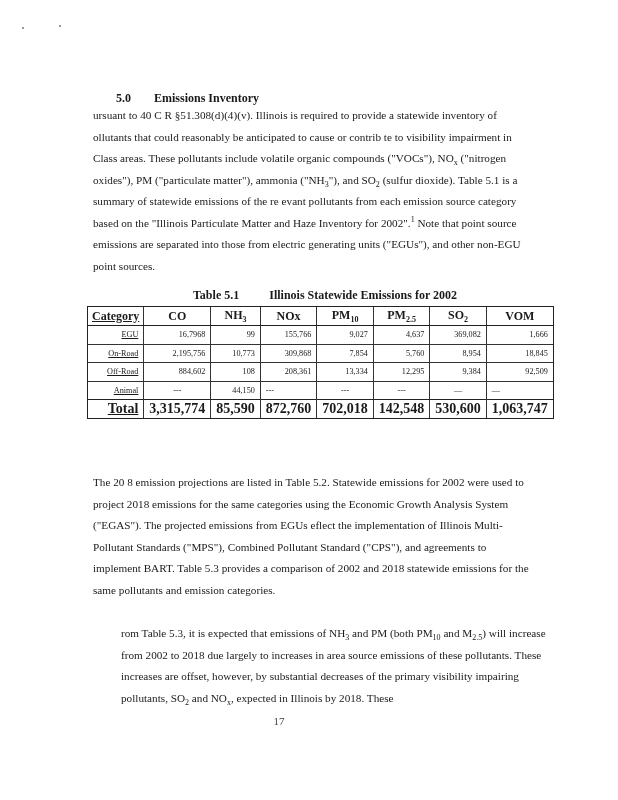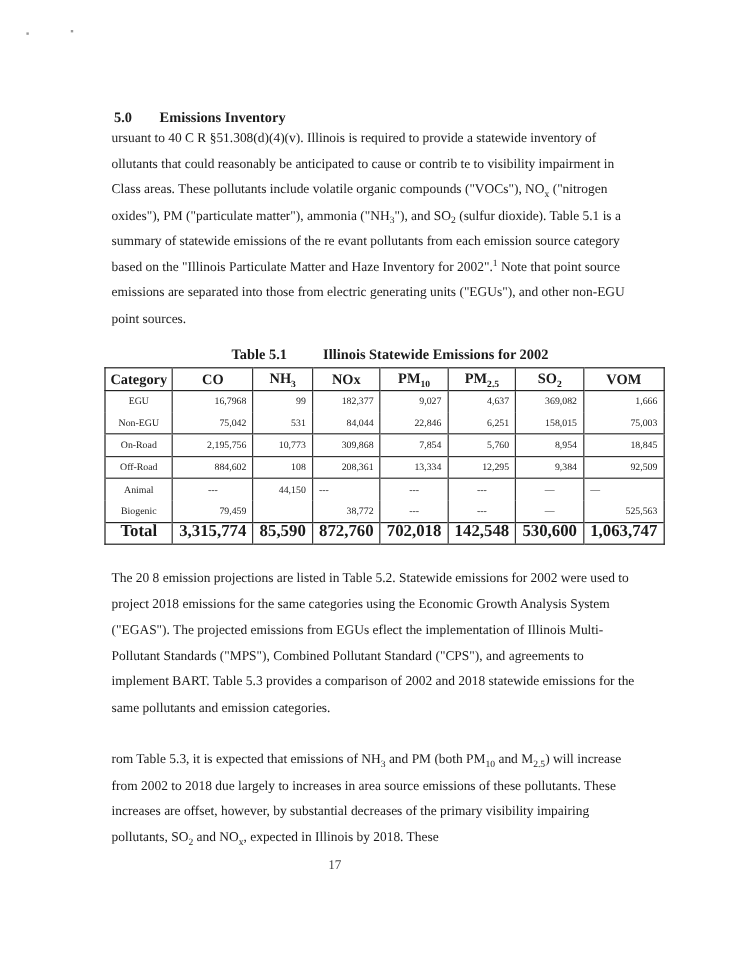--- a/index.html
+++ b/index.html
@@ -1,38 +1,38 @@
 <!DOCTYPE html>
 <html><head>
 <meta charset="utf-8">
 <style>
   html, body { margin: 0; padding: 0; background: #ffffff; }
   body { width: 618px; height: 800px; position: relative; overflow: hidden;
          font-family: "Liberation Serif", "DejaVu Serif", serif; color: #1a1a1a; }
   .speck { position: absolute; width: 2px; height: 2px; background: #9a9a9a; }
   .heading { position: absolute; left: 95px; top: 91px; font-size: 12px; font-weight: bold; }
-  .heading .num { display: inline-block; width: 38px; }
+  .heading .num { display: inline-block; width: 38px; margin-left: 21px; }
   .para { position: absolute; left: 93px; width: 440px; font-size: 11.2px; line-height: 21.5px; margin: 0; }
   .para sub { font-size: 8px; line-height: 0; }
   .para sup { font-size: 8px; line-height: 0; }
   .p1 { top: 105px; }
   .p2 { top: 472px; }
-  .p3 { top: 623px; }
+  .p3 { top: 623px; margin-left: 28px; }
   .tcaption { position: absolute; top: 288px; left: 93px; width: 440px; text-align: center;
               font-size: 12px; font-weight: bold; }
   .tcaption .tnum { margin-right: 30px; margin-left: 24px; }
   table.em { position: absolute; left: 87px; top: 306px; width: 450px; border-collapse: collapse;
              font-size: 8.2px; }
   table.em th { font-size: 12px; font-weight: bold; height: 18px; border-top: 1.3px solid #222;
                 border-bottom: 1.3px solid #222; padding: 0 4px; text-align: center; }
   table.em th:first-child { text-align: left; }
   table.em td { height: 17.6px; padding: 0 5px; text-align: right; white-space: nowrap; }
-  table.em td:first-child { text-align: center; }
+  table.em td:first-child { text-align: right; }
   table.em th, table.em td { border-left: 1px solid #333; }
-  table.em th:first-child, table.em td:first-child { border-left: 1.3px solid #222; }
+  table.em th:first-child, table.em td:first-child { border-left: 1.3px solid #222; text-decoration: underline; }
   table.em th:last-child, table.em td:last-child { border-right: 1.3px solid #222; }
   table.em tr.sep td { border-top: 1px solid #333; }
   table.em tr.total td { border-top: 1.3px solid #222; border-bottom: 1.3px solid #222; font-weight: bold; font-size: 14px; }
   table.em th sub { font-size: 8px; }
   .pagenum { position: absolute; top: 715px; left: 0; width: 558px; text-align: center; font-size: 11px; color: #444; }
 </style>
 </head>
 <body>
 
 <div class="speck" style="left:22px;top:27px;"></div>
@@ -59,35 +59,25 @@
       <th><span>PM</span><sub>2.5</sub></th>
       <th><span>SO</span><sub>2</sub></th>
       <th><span>VOM</span></th>
     </tr>
   </thead>
   <tbody>
     <tr>
       <td>EGU</td>
         <td>16,7968</td>
         <td>99</td>
-        <td>182,377</td>
+        <td>155,766</td>
         <td>9,027</td>
         <td>4,637</td>
         <td>369,082</td>
         <td>1,666</td>
-    </tr>
-    <tr>
-      <td>Non-EGU</td>
-        <td>75,042</td>
-        <td>531</td>
-        <td>84,044</td>
-        <td>22,846</td>
-        <td>6,251</td>
-        <td>158,015</td>
-        <td>75,003</td>
     </tr>
     <tr class="sep">
       <td>On-Road</td>
         <td>2,195,756</td>
         <td>10,773</td>
         <td>309,868</td>
         <td>7,854</td>
         <td>5,760</td>
         <td>8,954</td>
         <td>18,845</td>
@@ -105,30 +95,20 @@
     <tr class="sep">
       <td>Animal</td>
         <td style="text-align:center">---</td>
         <td style="text-align:right">44,150</td>
         <td style="text-align:left">---</td>
         <td style="text-align:center">---</td>
         <td style="text-align:center">---</td>
         <td style="text-align:center">—</td>
         <td style="text-align:left">—</td>
     </tr>
-    <tr>
-      <td>Biogenic</td>
-        <td>79,459</td>
-        <td></td>
-        <td>38,772</td>
-        <td style="text-align:center">---</td>
-        <td style="text-align:center">---</td>
-        <td style="text-align:center">—</td>
-        <td>525,563</td>
-    </tr>
     <tr class="total">
       <td>Total</td>
         <td>3,315,774</td>
         <td>85,590</td>
         <td>872,760</td>
         <td>702,018</td>
         <td>142,548</td>
         <td>530,600</td>
         <td>1,063,747</td>
     </tr>

